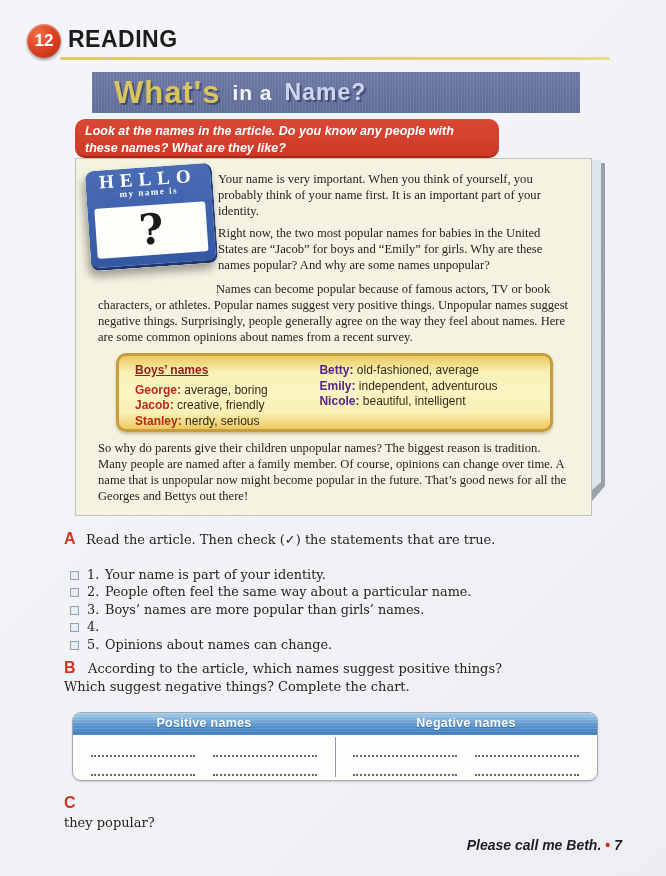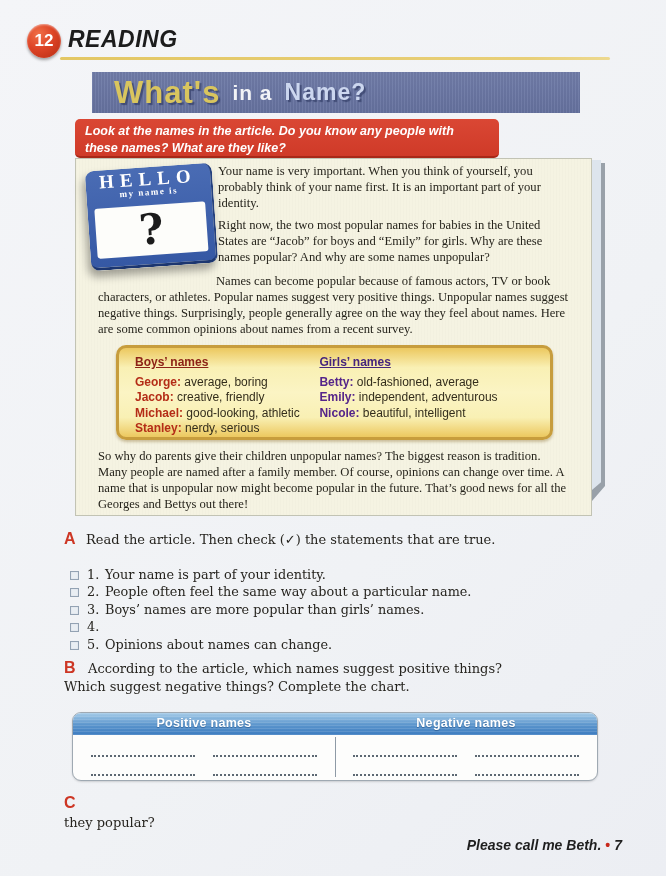--- a/index.html
+++ b/index.html
@@ -13,21 +13,21 @@
 
   
   .unit-circle {
     position:absolute; left:27px; top:24px; width:34px; height:34px; border-radius:50%;
     background:radial-gradient(circle at 34% 30%, #f07048 0%, #dd4426 45%, #b52a12 100%);
     box-shadow:0 2px 3px rgba(0,0,0,.35), inset 0 1px 2px rgba(255,255,255,.5);
     color:#fff; font-weight:bold; font-size:17px; line-height:34px; text-align:center;
   }
   .reading-title {
     position:absolute; left:68px; top:26px;
-    font-style:italic; font-weight:900; font-size:23px; letter-spacing:.5px; color:#1c1c1c;
+    font-weight:900; font-size:23px; letter-spacing:.5px; color:#1c1c1c;
   }
   .gold-rule {
     position:absolute; left:60px; top:57px; width:550px; height:3px;
     background:linear-gradient(to right,#e3c764 0%,#e8cf78 85%,#edd98f 100%);
     border-radius:2px;
   }
 
   
   .banner {
     position:absolute; left:92px; top:72px; width:488px; height:41px;
@@ -43,21 +43,21 @@
   .banner .w2 { font-weight:bold; font-size:21px; color:#f2f3f6; margin:0 12px; letter-spacing:1px; }
   .banner .w3 {
     font-weight:900; font-size:23px; color:#ccd7ef; letter-spacing:1px;
     text-shadow:2px 2px 1px rgba(35,45,85,.55);
   }
 
   
   .ribbon {
     position:absolute; left:75px; top:119px; width:424px; height:39px;
     background:linear-gradient(#da4734,#cf3a28);
-    border-radius:5px; border-bottom:2px solid #a82818;
+    border-radius:10px; border-bottom:2px solid #a82818;
     color:#fff; font-style:italic; font-weight:bold; font-size:12.5px; line-height:1.35;
     padding:4px 10px 0 10px;
   }
 
   
   .paper-shadow-dark {
     position:absolute; left:86px; top:163px; width:519px; height:359px; background:#99a1a9;
     clip-path:polygon(0 0,100% 0,100% 90%,97% 95%,90% 92%,81% 96%,71% 93%,60% 96%,50% 93%,39% 96%,29% 93%,18% 96%,9% 93%,3% 96%,0 92%);
   }
   .paper-shadow-light {
@@ -83,21 +83,21 @@
   .hello-badge .hb-line2 {
     color:#fff; font-weight:bold; font-size:9px; letter-spacing:1.5px; text-align:center; margin-top:-3px;
   }
   .hello-badge .hb-white {
     position:absolute; left:7px; right:7px; top:38px; bottom:9px;
     background:#fdfdfa; border-radius:3px; text-align:center;
   }
   .hello-badge .hb-q {
     font-family:"DejaVu Serif", serif; font-weight:bold; font-size:42px; line-height:50px; color:#1b1b1b;
   }
-  .p-col { padding:4px 20px 0 142px; }
+  .p-col { padding:12px 20px 0 142px; }
   .p-col .para + .para { margin-top:6px; }
   .para3 { padding:8px 22px 0 22px; text-indent:118px; }
   .para4 { padding:8px 22px 0 22px; }
 
   
   .names-box {
     margin:8px 38px 0 40px; border:3px solid #c79d3d; border-radius:10px;
     background:linear-gradient(#ecc85f 0%, #f9f0b4 22%, #fbf4c4 50%, #f9f0b4 78%, #ecc85f 100%);
     box-shadow:0 2px 3px rgba(120,90,20,.35);
     padding:7px 14px 0 16px;
@@ -195,25 +195,23 @@
       <div class="para">Your name is very important. When you think of yourself, you probably think of your name first. It is an important part of your identity.</div>
       <div class="para">Right now, the two most popular names for babies in the United States are “Jacob” for boys and “Emily” for girls. Why are these names popular? And why are some names unpopular?</div>
     </div>
     <div class="para3">Names can become popular because of famous actors, TV or book characters, or athletes. Popular names suggest very positive things. Unpopular names suggest negative things. Surprisingly, people generally agree on the way they feel about names. Here are some common opinions about names from a recent survey.</div>
 
     <div class="names-box">
       <div class="nb-col1">
         <div class="nb-header boys">Boys’ names</div>
         <div><span class="nb-name">George:</span> <span class="nb-desc">average, boring</span></div>
         <div><span class="nb-name">Jacob:</span> <span class="nb-desc">creative, friendly</span></div>
-        <div><span class="nb-name">Michael:</span> <span class="nb-desc">good-looking, athletic</span></div>
         <div><span class="nb-name">Stanley:</span> <span class="nb-desc">nerdy, serious</span></div>
       </div>
       <div class="nb-col2">
-        <div class="nb-header girls">Girls’ names</div>
         <div><span class="nb-name">Betty:</span> <span class="nb-desc">old-fashioned, average</span></div>
         <div><span class="nb-name">Emily:</span> <span class="nb-desc">independent, adventurous</span></div>
         <div><span class="nb-name">Nicole:</span> <span class="nb-desc">beautiful, intelligent</span></div>
       </div>
     </div>
 
     <div class="para4">So why do parents give their children unpopular names? The biggest reason is tradition. Many people are named after a family member. Of course, opinions can change over time. A name that is unpopular now might become popular in the future. That’s good news for all the Georges and Bettys out there!</div>
   </div>
 
   <div class="ex-label" style="left:64px; top:530px;">A</div>

